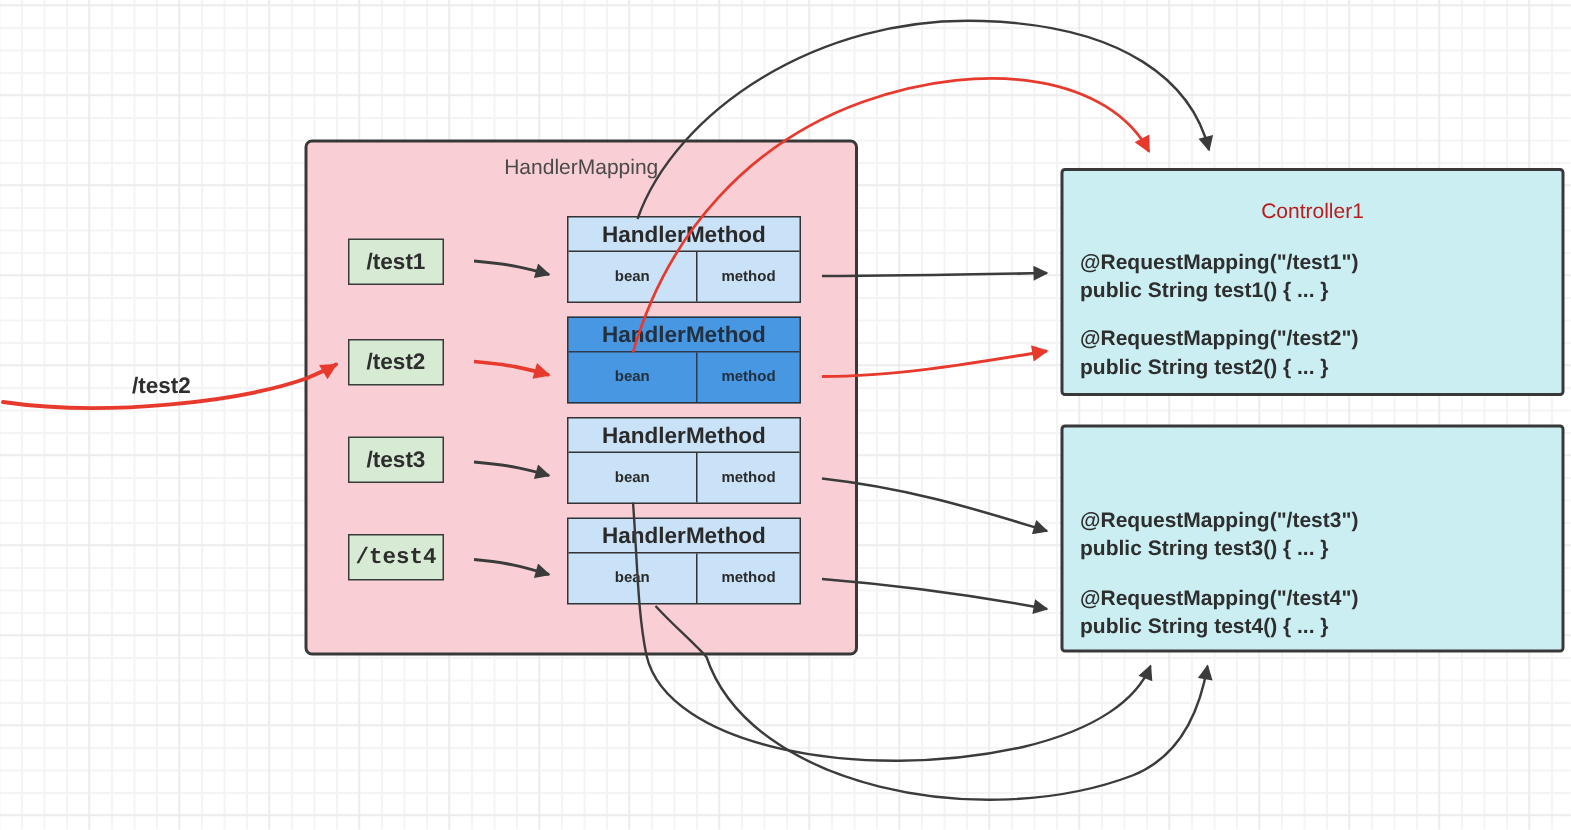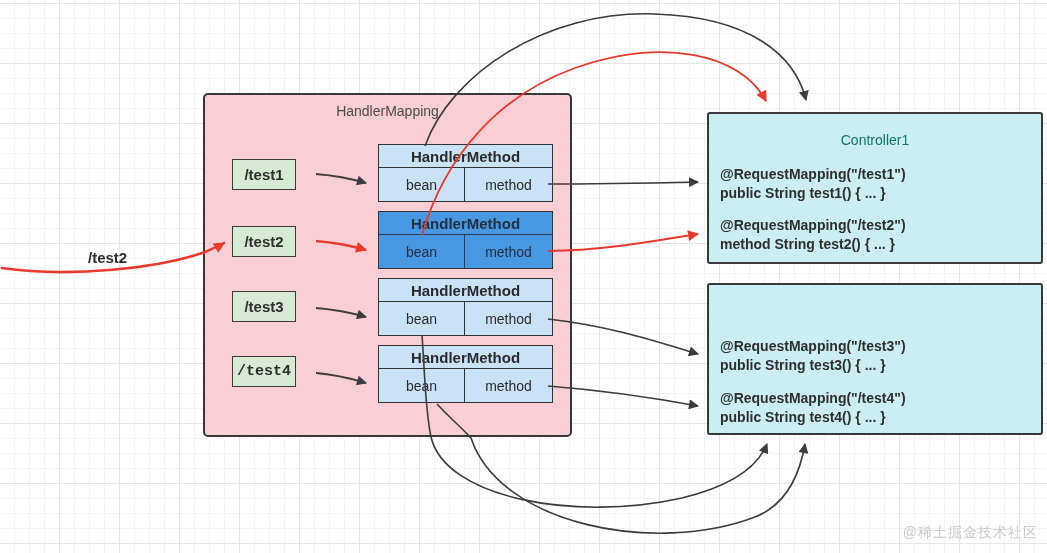--- a/index.html
+++ b/index.html
@@ -25,43 +25,43 @@
     left:203px;top:103px;width:369px;text-align:center;
     font-size:14px;color:#4a4a4a;
   }
   
   .route{
     width:64px;height:31px;background:#d7ead3;border:1.5px solid #3a3a3a;
     display:flex;align-items:center;justify-content:center;
     font-size:15px;font-weight:bold;color:#2e2e2e;
   }
   
-  .hm-table{width:175px;border:1.5px solid #333333;background:#c9e2f8;}
+  .hm-table{width:156px;border:1.5px solid #333333;background:#c9e2f8;}
   .hm-head{
     height:22px;display:flex;align-items:center;justify-content:center;
     font-size:15px;font-weight:bold;color:#2a2a2a;border-bottom:1.5px solid #333333;
   }
   .hm-row{display:flex;height:33px;}
   .hm-cell{
     display:flex;align-items:center;justify-content:center;
-    font-size:14px;font-weight:normal;color:#2a2a2a;
+    font-size:10px;font-weight:bold;color:#2a2a2a;
   }
   .hm-cell.bean{width:85px;border-right:1.5px solid #333333;}
   .hm-cell.method{flex:1;}
   .hm-table.hl{background:#4797e2;}
   .hm-table.hl .hm-head{border-bottom-color:#2b3c52;}
   .hm-table.hl .hm-cell.bean{border-right-color:#2b3c52;}
   .hm-table.hl .hm-head,.hm-table.hl .hm-cell{color:#22303f;}
   
   .controller{
     width:336px;height:152px;background:#cbeef2;border:2.5px solid #383838;border-radius:3px;
   }
   .ctrl-title{
     position:absolute;left:0;top:18px;width:100%;text-align:center;
-    font-size:14px;color:#0f766e;
+    font-size:14px;color:#b91c1c;
   }
   .code{
     position:absolute;left:11px;right:6px;
     font-size:14px;font-weight:bold;color:#2e2e2e;line-height:19px;white-space:nowrap;
   }
   
   .req-label{
     left:88px;top:249px;font-size:15px;font-weight:bold;color:#2e2e2e;
   }
   .watermark{
@@ -120,38 +120,37 @@
   </div>
 
   <div class="abs controller" style="left:707px;top:112px;">
     <div class="ctrl-title">Controller1</div>
     <div class="code" style="top:51px;">
       <div>@RequestMapping("/test1")</div>
       <div>public String test1() { ... }</div>
     </div>
     <div class="code" style="top:102px;">
       <div>@RequestMapping("/test2")</div>
-      <div>method String test2() { ... }</div>
+      <div>public String test2() { ... }</div>
     </div>
   </div>
 
   <div class="abs controller" style="left:707px;top:283px;">
     <div class="code" style="top:52px;">
       <div>@RequestMapping("/test3")</div>
       <div>public String test3() { ... }</div>
     </div>
     <div class="code" style="top:104px;">
       <div>@RequestMapping("/test4")</div>
       <div>public String test4() { ... }</div>
     </div>
   </div>
 
   <div class="abs req-label">/test2</div>
 
-  <div class="abs watermark">@稀土掘金技术社区</div>
 
   <svg class="connectors" width="1047" height="553" viewBox="0 0 1047 553">
     <defs>
       <marker id="ah-black" viewBox="0 0 10 10" refX="9" refY="5" markerWidth="11" markerHeight="10" markerUnits="userSpaceOnUse" orient="auto-start-reverse">
         <path d="M0,0 L10,5 L0,10 Z" fill="#3b3b3b"></path>
       </marker>
       <marker id="ah-red" viewBox="0 0 10 10" refX="9" refY="5" markerWidth="12" markerHeight="11" markerUnits="userSpaceOnUse" orient="auto-start-reverse">
         <path d="M0,0 L10,5 L0,10 Z" fill="#e8392d"></path>
       </marker>
     </defs>

